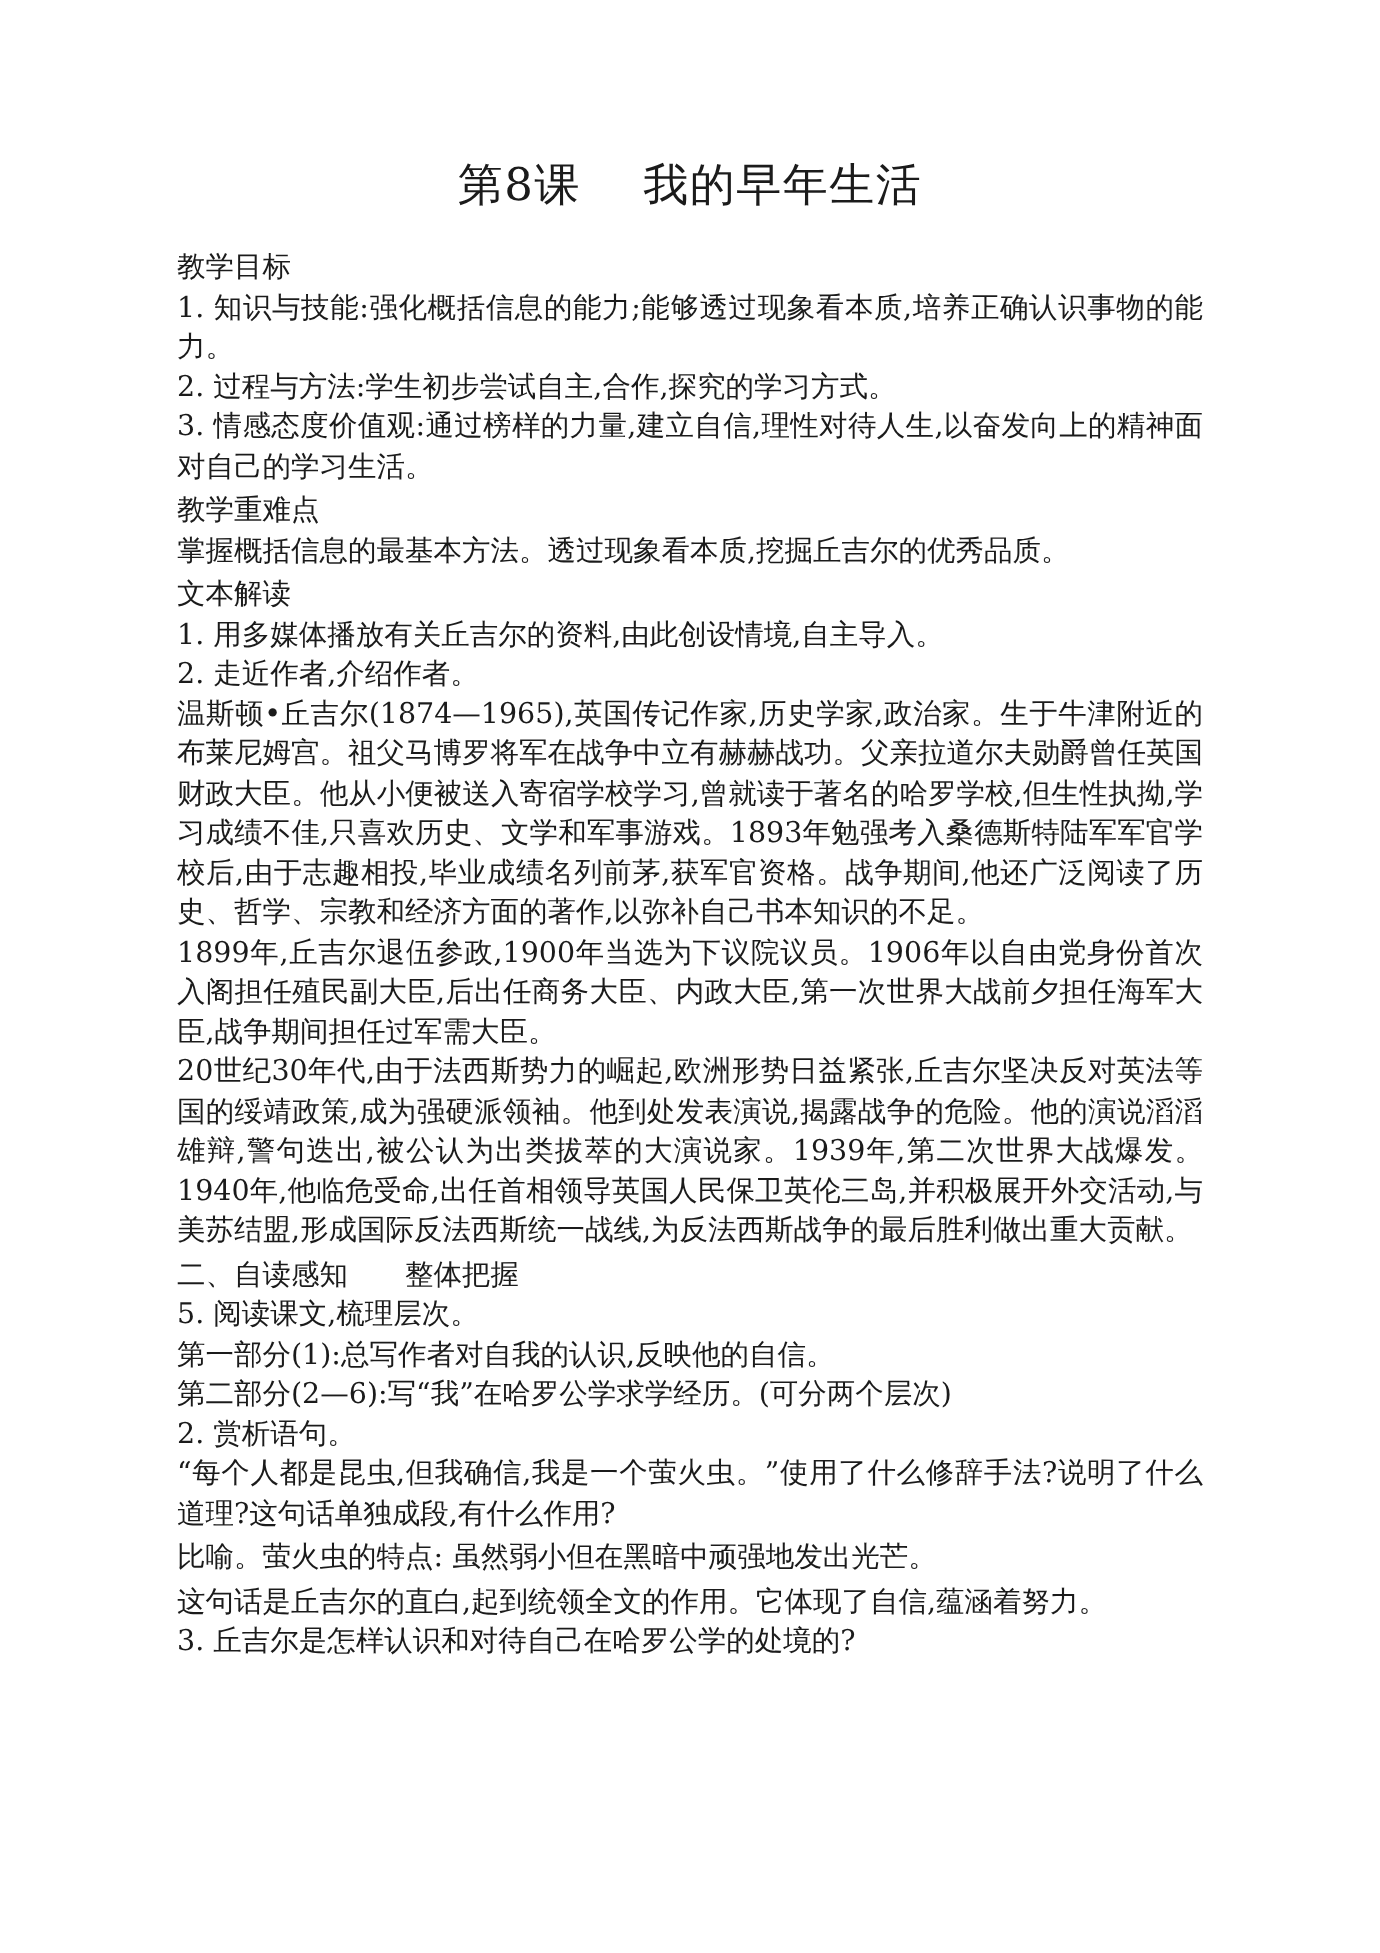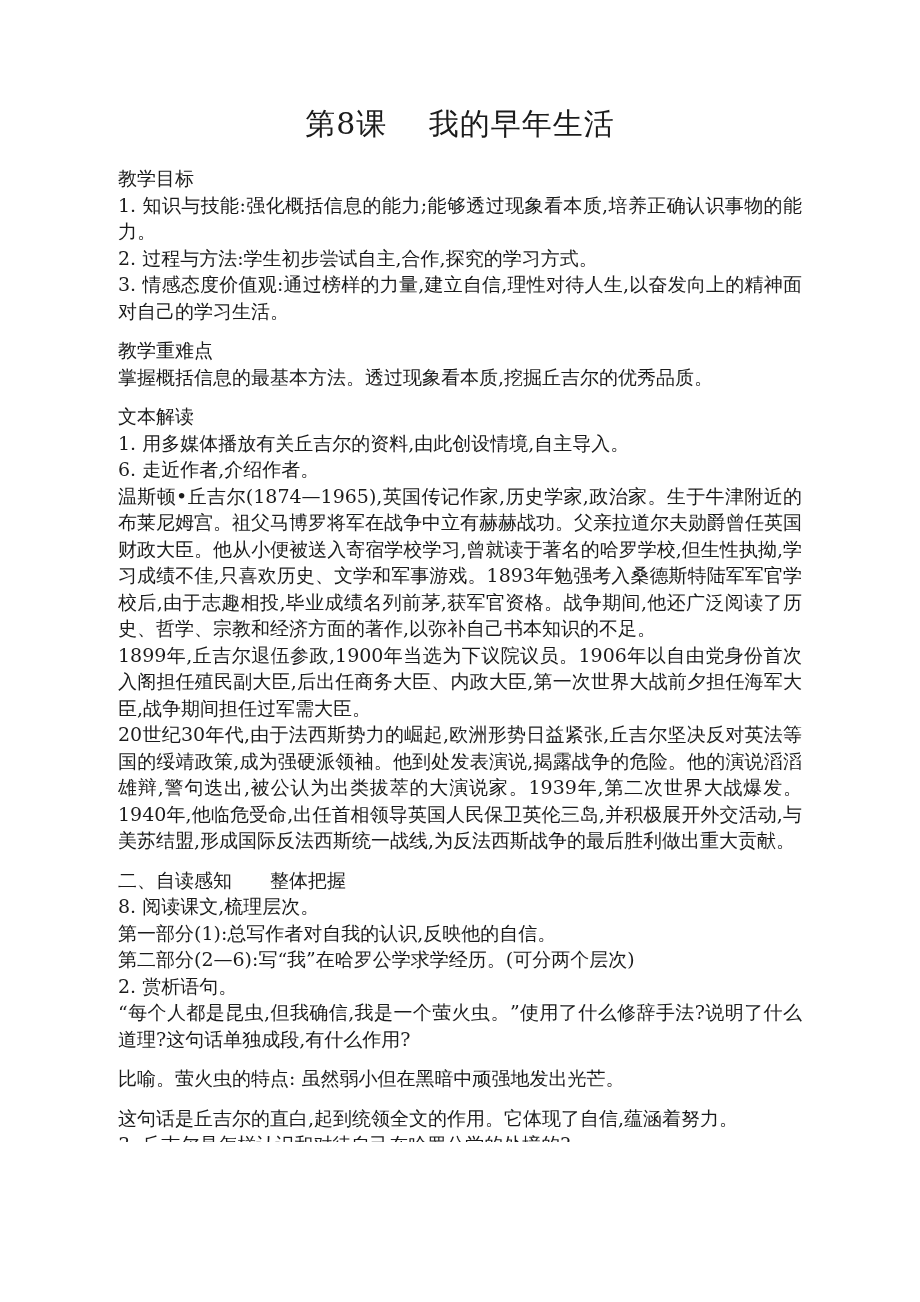--- a/index.html
+++ b/index.html
@@ -24,47 +24,47 @@
     margin-bottom: 22px;
     letter-spacing: 1px;
   }
   .blk {
     font-size: 19px;
     line-height: 26.5px;
     text-align: justify;
     font-weight: normal;
   }
   .gap {
-    margin-top: 13px;
+    margin-top: 3px;
   }
 </style>
 </head>
 <body>
 
 <div class="page">
   <h1 class="doc-title">第8课　 我的早年生活</h1>
 
   <p class="blk">教学目标</p>
   <p class="blk">1. 知识与技能:强化概括信息的能力;能够透过现象看本质,培养正确认识事物的能力。</p>
   <p class="blk">2. 过程与方法:学生初步尝试自主,合作,探究的学习方式。</p>
   <p class="blk">3. 情感态度价值观:通过榜样的力量,建立自信,理性对待人生,以奋发向上的精神面对自己的学习生活。</p>
 
   <p class="blk gap">教学重难点</p>
   <p class="blk">掌握概括信息的最基本方法。透过现象看本质,挖掘丘吉尔的优秀品质。</p>
 
   <p class="blk gap">文本解读</p>
 
   <p class="blk">1. 用多媒体播放有关丘吉尔的资料,由此创设情境,自主导入。</p>
-  <p class="blk">6. 走近作者,介绍作者。</p>
+  <p class="blk">2. 走近作者,介绍作者。</p>
   <p class="blk">温斯顿•丘吉尔(1874—1965),英国传记作家,历史学家,政治家。生于牛津附近的布莱尼姆宫。祖父马博罗将军在战争中立有赫赫战功。父亲拉道尔夫勋爵曾任英国财政大臣。他从小便被送入寄宿学校学习,曾就读于著名的哈罗学校,但生性执拗,学习成绩不佳,只喜欢历史、文学和军事游戏。1893年勉强考入桑德斯特陆军军官学校后,由于志趣相投,毕业成绩名列前茅,获军官资格。战争期间,他还广泛阅读了历史、哲学、宗教和经济方面的著作,以弥补自己书本知识的不足。</p>
   <p class="blk">1899年,丘吉尔退伍参政,1900年当选为下议院议员。1906年以自由党身份首次入阁担任殖民副大臣,后出任商务大臣、内政大臣,第一次世界大战前夕担任海军大臣,战争期间担任过军需大臣。</p>
   <p class="blk">20世纪30年代,由于法西斯势力的崛起,欧洲形势日益紧张,丘吉尔坚决反对英法等国的绥靖政策,成为强硬派领袖。他到处发表演说,揭露战争的危险。他的演说滔滔雄辩,警句迭出,被公认为出类拔萃的大演说家。1939年,第二次世界大战爆发。1940年,他临危受命,出任首相领导英国人民保卫英伦三岛,并积极展开外交活动,与美苏结盟,形成国际反法西斯统一战线,为反法西斯战争的最后胜利做出重大贡献。</p>
 
   <p class="blk gap">二、自读感知　　整体把握</p>
-  <p class="blk">8. 阅读课文,梳理层次。</p>
+  <p class="blk">5. 阅读课文,梳理层次。</p>
   <p class="blk">第一部分(1):总写作者对自我的认识,反映他的自信。</p>
   <p class="blk">第二部分(2—6):写“我”在哈罗公学求学经历。(可分两个层次)</p>
   <p class="blk">2. 赏析语句。</p>
   <p class="blk">“每个人都是昆虫,但我确信,我是一个萤火虫。”使用了什么修辞手法?说明了什么道理?这句话单独成段,有什么作用?</p>
   <p class="blk gap">比喻。萤火虫的特点: 虽然弱小但在黑暗中顽强地发出光芒。</p>
   <p class="blk gap">这句话是丘吉尔的直白,起到统领全文的作用。它体现了自信,蕴涵着努力。</p>
   <p class="blk">3. 丘吉尔是怎样认识和对待自己在哈罗公学的处境的?</p>
 </div>
 
 </body></html>

